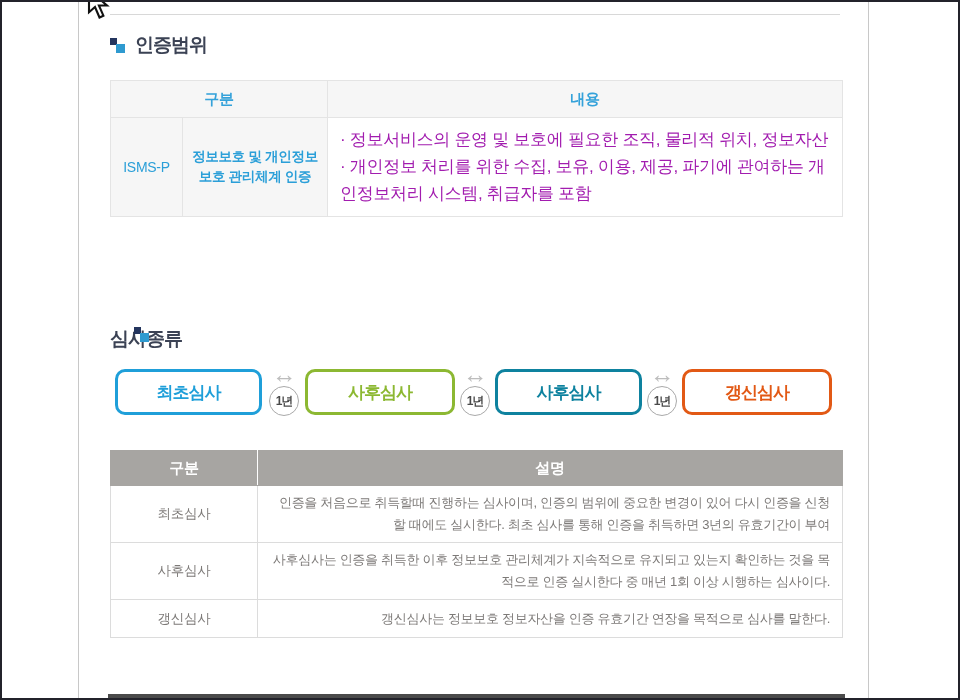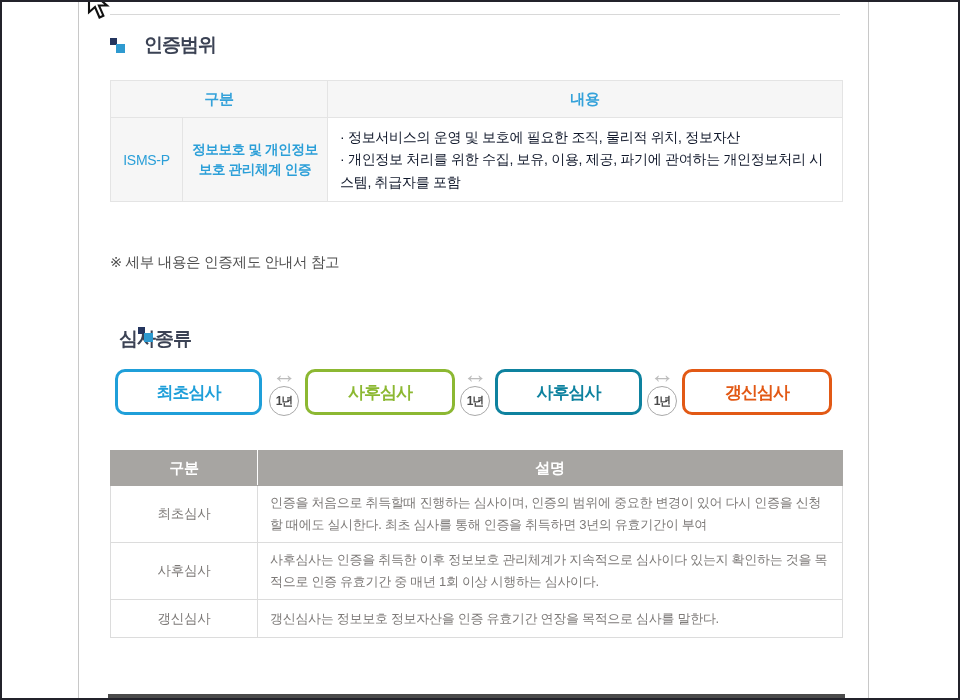--- a/index.html
+++ b/index.html
@@ -14,32 +14,32 @@
   .topline { position:absolute; left:108px; top:12px; width:730px; height:1px; background:#d8d8d8; }
 
   .cursor { position:absolute; left:84px; top:-14px; }
 
   .section-title { position:absolute; left:108px; height:22px; display:flex; align-items:center; }
   .section-title.s1 { top:32px; }
   .section-title.s2 { top:324px;flex-direction:column; }
   .bullet { position:relative; width:17px; height:17px; margin-right:8px; }
   .bullet .sq1 { position:absolute; left:0; top:1px; width:7px; height:7px; background:#24355e; }
   .bullet .sq2 { position:absolute; left:6px; top:7px; width:9px; height:9px; background:#2e9ad0; }
-  .section-title h2 { font-size:19px; font-weight:bold; color:#3b4254; letter-spacing:-1px;margin-left:9px; }
+  .section-title h2 { font-size:19px; font-weight:bold; color:#3b4254; letter-spacing:-1px; }
 
   
   .tbl1 { position:absolute; left:108px; top:78px; width:732px; border-collapse:collapse; table-layout:fixed; }
   .tbl1 th, .tbl1 td { border:1px solid #e4e4e4; vertical-align:middle; }
   .tbl1 thead tr { height:37px; }
   .tbl1 thead th { background:#f6f6f6; color:#35a2da; font-size:15px; font-weight:bold; text-align:center; }
   .tbl1 tr.r1 { height:80px; }
   .tbl1 tr.r2 { height:43px; }
   .tbl1 td.code { background:#f6f6f6; color:#2b9fd8; font-weight:normal; text-align:center; font-size:14px; }
   .tbl1 td.name { background:#f6f6f6; color:#2b9fd8; font-weight:bold; text-align:center; font-size:13.5px; padding:4px 8px; line-height:1.45; }
-  .tbl1 td.desc { color:#0f172a; font-size:14px; padding:8px 12px; line-height:1.6; background:#fff; }
+  .tbl1 td.desc { color:#a21caf; font-size:17px; padding:8px 12px; line-height:1.6; background:#fff; }
 
   .note { position:absolute; left:108px; top:251px; font-size:14.5px; color:#4f4f4f; }
 
   
   .flow-box { position:absolute; top:367px; height:46px; border:3px solid; border-radius:10px;
     background:#fff; display:flex; align-items:center; justify-content:center;
     font-size:17px; font-weight:bold; letter-spacing:-1px; }
   .conn { position:absolute; top:360px; width:46px; text-align:center; }
   .conn .arrow { display:block; color:#bdbdbd; font-size:25px; line-height:24px; font-weight:bold; }
   .conn .circle { width:30px; height:30px; border:1px solid #a9a9a9; border-radius:50%; background:#fff;
@@ -49,21 +49,21 @@
   
   .tbl2 { position:absolute; left:108px; top:448px; width:732px; border-collapse:collapse; table-layout:fixed; }
   .tbl2 thead tr { height:35px; }
   .tbl2 thead th { background:#a7a5a2; color:#fff; font-size:15px; font-weight:bold; text-align:center; border:1px solid #a7a5a2; }
   .tbl2 thead th.first { border-right:1px solid #ffffff; }
   .tbl2 td { border:1px solid #dcdcdc; color:#7d7a78; font-size:13px; vertical-align:middle; }
   .tbl2 tr.ra { height:57px; }
   .tbl2 tr.rb { height:57px; }
   .tbl2 tr.rc { height:38px; }
   .tbl2 td.lbl { text-align:center; font-size:13.5px; }
-  .tbl2 td.desc { padding:6px 12px; line-height:1.7; }
+  .tbl2 td.desc { padding:6px 12px; line-height:1.7;text-align:right; }
 
   .bottom-bar { position:absolute; left:106px; bottom:0; width:737px; height:4px; background:#4b4b4b; }
 </style>
 </head>
 <body>
 
 <div class="page">
 
   <div class="vline left"></div>
   <div class="vline right"></div>
@@ -98,21 +98,20 @@
         <td class="code">ISMS-P</td>
         <td class="name">정보보호 및 개인정보보호 관리체계 인증</td>
         <td class="desc">
           <div>· 정보서비스의 운영 및 보호에 필요한 조직, 물리적 위치, 정보자산</div>
           <div>· 개인정보 처리를 위한 수집, 보유, 이용, 제공, 파기에 관여하는 개인정보처리 시스템, 취급자를 포함</div>
         </td>
       </tr>
     </tbody>
   </table>
 
-  <div class="note">※ 세부 내용은 인증제도 안내서 참고</div>
 
   <div class="section-title s2">
     <span class="bullet">
       <span class="sq1"></span>
         <span class="sq2"></span>
     </span>
     <h2>심사종류</h2>
   </div>
 
   <div class="flow-box" style="left: 113px; width: 147px; border-color: rgb(31, 159, 217); color: rgb(31, 159, 217);">최초심사</div>
@@ -143,21 +142,21 @@
         <th>설명</th>
       </tr>
     </thead>
     <tbody>
       <tr class="ra">
         <td class="lbl">최초심사</td>
         <td class="desc">인증을 처음으로 취득할때 진행하는 심사이며, 인증의 범위에 중요한 변경이 있어 다시 인증을 신청할 때에도 실시한다. 최초 심사를 통해 인증을 취득하면 3년의 유효기간이 부여</td>
       </tr>
       <tr class="rb">
         <td class="lbl">사후심사</td>
-        <td class="desc">사후심사는 인증을 취득한 이후 정보보호 관리체계가 지속적으로 심사이다 있는지 확인하는 것을 목적으로 인증 유효기간 중 매년 1회 이상 시행하는 심사이다.</td>
+        <td class="desc">사후심사는 인증을 취득한 이후 정보보호 관리체계가 지속적으로 유지되고 있는지 확인하는 것을 목적으로 인증 실시한다 중 매년 1회 이상 시행하는 심사이다.</td>
       </tr>
       <tr class="rc">
         <td class="lbl">갱신심사</td>
         <td class="desc">갱신심사는 정보보호 정보자산을 인증 유효기간 연장을 목적으로 심사를 말한다.</td>
       </tr>
     </tbody>
   </table>
 
   <div class="bottom-bar"></div>
 

